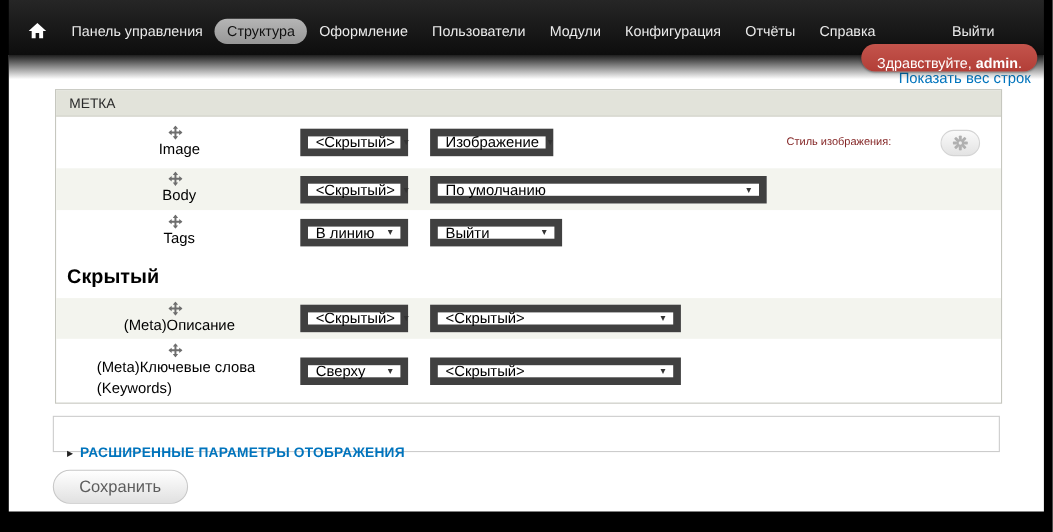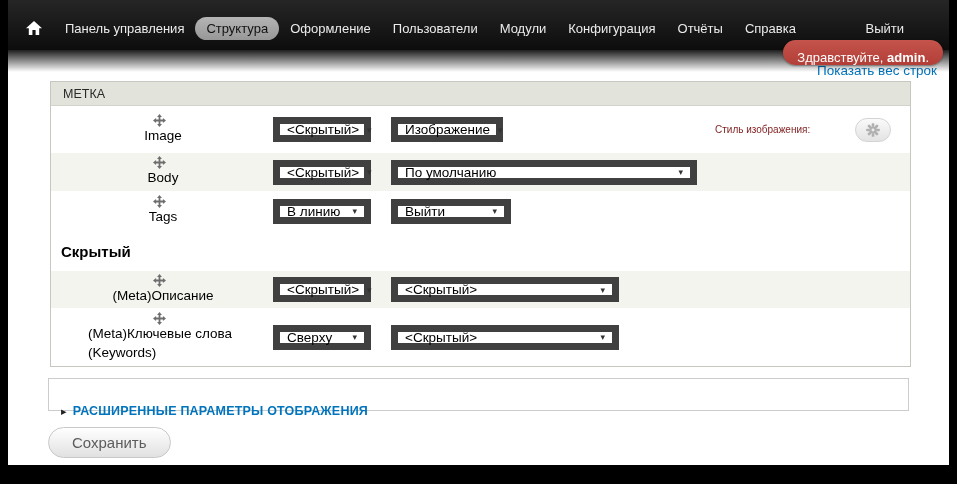--- a/index.html
+++ b/index.html
@@ -69,21 +69,21 @@
   .col2 { width: 119px; padding-left: 12px; }
   .col3 { flex: 1; padding-left: 11px; }
   .trow { display: flex; align-items: center; }
   .trow.stripe { background: #f3f4ee; }
   .h47 { height: 47px; } .h38 { height: 38px; } .h40 { height: 40px; }
   .h37 { height: 37px; } .h58 { height: 58px; }
   .fieldcell { display: flex; align-items: center; }
   .draghandle { width: 14px; margin: 0 0 0 7px; cursor: move; display: flex; align-items: center; }
   .fieldname { margin-left: 14px; line-height: 1.35; }
   .col1.fieldcell { padding-left: 0; flex-direction: column; }
-  .sectionrow { font-weight: bold; padding-left: 10px; font-size: 15px; }
+  .sectionrow { font-weight: bold; padding-left: 10px; font-size: 18px; }
 
   
   .fselect {
     height: 25px; background: #fff; border: 7px solid #404040;
     display: flex; align-items: center; justify-content: space-between;
     padding: 0 7px; font-size: 13.5px; color: #000; cursor: pointer;
   }
   .fselect .arr { font-size: 9px; color: #333; margin-left: 8px; }
   .w-label { width: 98px; }
   .w-img   { width: 112px; }

